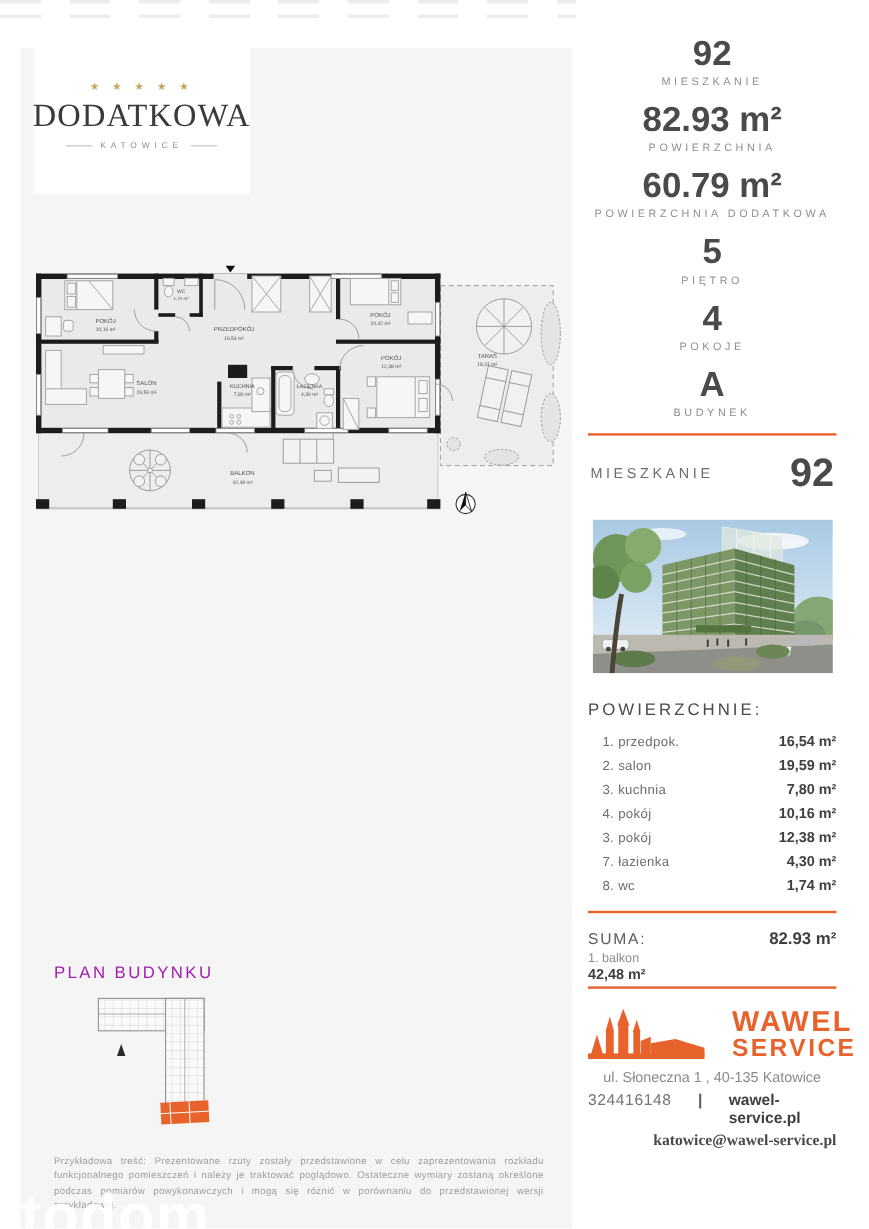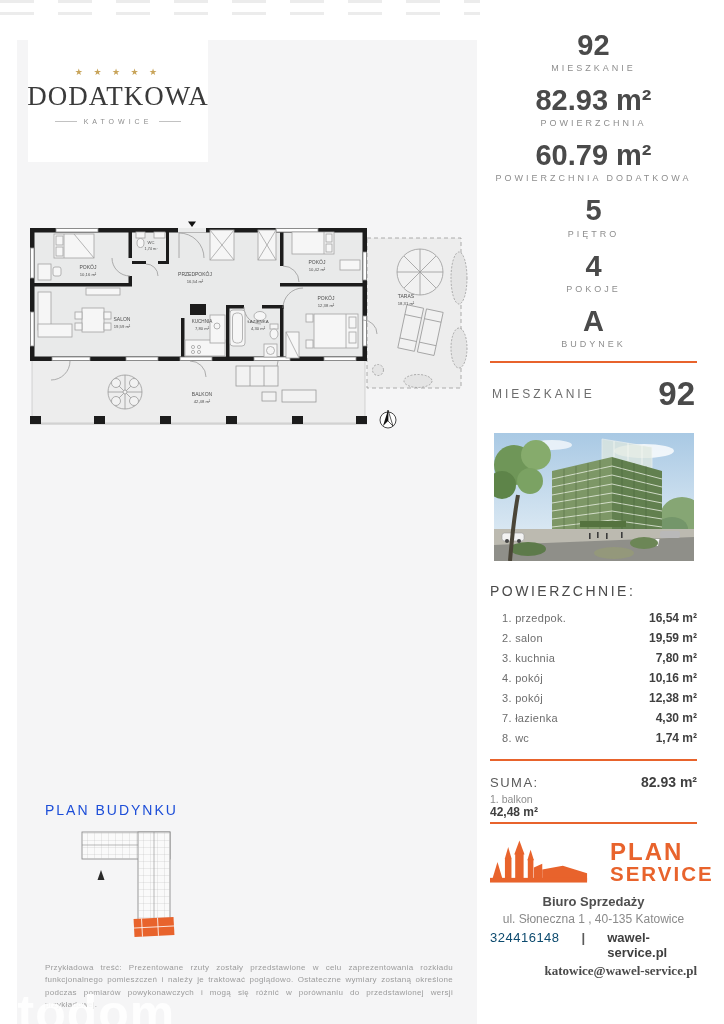--- a/index.html
+++ b/index.html
@@ -21,21 +21,21 @@
   .logo-name { font-family:"Liberation Serif","DejaVu Serif",serif; font-size:27px; color:#3a3a3a; letter-spacing:1px; }
   .logo-city { display:flex; align-items:center; gap:7px; margin-top:6px; color:#8d8d8d; }
   .logo-city .rule { width:22px; height:1px; background:#c2c2c2; }
   .logo-city .city { font-size:7px; letter-spacing:4px; color:#8d8d8d; }
 
   
   .floor-plan { position:absolute; left:30px; top:220px; width:440px; height:225px; }
   .plan-label { font-family:"Liberation Sans",sans-serif; fill:#4f4f4f; }
 
   
-  .bp-heading { position:absolute; left:45px; top:802px; font-size:14px; letter-spacing:2px; color:#1d4ed8; }
+  .bp-heading { position:absolute; left:45px; top:802px; font-size:14px; letter-spacing:2px; color:#a21caf; }
   .mini-plan { position:absolute; left:80px; top:826px; width:100px; height:124px; }
 
   .disclaimer { position:absolute; left:45px; top:962px; width:408px; font-size:8px; line-height:1.55;
     color:#9c9c9c; text-align:justify; letter-spacing:.3px; }
 
   .watermark { position:absolute; left:-14px; top:984px; font-size:50px; font-weight:700; color:#ffffff;
     letter-spacing:1px; opacity:.92; }
 
   
   .right-col { position:absolute; left:490px; top:30px; width:207px; }
@@ -67,21 +67,21 @@
 
   .brand { display:flex; align-items:center; margin-top:12px; }
   .castle { width:112px; height:52px; flex:none; }
   .brand-text { margin-left:8px; line-height:.95; }
   .brand-top { font-size:24px; font-weight:700; color:#e8632c; letter-spacing:2px; }
   .brand-bottom { font-size:20.5px; font-weight:700; color:#e8632c; letter-spacing:2px; }
 
   .office { text-align:center; font-size:13px; font-weight:700; color:#4f4f4f; margin-top:6px; }
   .address { text-align:center; font-size:12px; color:#8a8a8a; margin-top:3px; }
   .contact-row { display:flex; justify-content:center; align-items:baseline; gap:22px; margin-top:4px; }
-  .phone { font-size:13px; color:#0c4a6e; letter-spacing:.5px; }
+  .phone { font-size:13px; color:#737373; letter-spacing:.5px; }
   .pipe { font-size:13px; color:#5a5a5a; font-weight:700; }
   .website { font-size:13px; font-weight:700; color:#3f3f3f; }
   .email { text-align:right; font-size:13px; font-weight:600; color:#4a4a4a; margin-top:3px;font-family:Liberation Serif, serif; }
 </style>
 </head>
 <body>
 
 <div class="page">
 
   <div class="top-dash" style="top:0;"></div>
@@ -484,26 +484,25 @@
           <polygon points="26,18 31.5,3 37,18"></polygon>
           <rect x="27" y="17" width="9" height="29"></rect>
           <polygon points="40,24 43.5,13 47,24"></polygon>
           <rect x="40.5" y="23" width="6" height="23"></rect>
           <polygon points="47,32 56,28 56,46 47,46"></polygon>
           <polygon points="56,34 78,30 104,38 104,46 56,46"></polygon>
           <rect x="0" y="43" width="104" height="5"></rect>
         </g>
       </svg>
       <div class="brand-text">
-        <div class="brand-top">PLAN</div>
+        <div class="brand-top">WAWEL</div>
         <div class="brand-bottom">SERVICE</div>
       </div>
     </div>
 
-    <div class="office">Biuro Sprzedaży</div>
     <div class="address">ul. Słoneczna 1 , 40-135 Katowice</div>
     <div class="contact-row">
       <span class="phone">324416148</span>
       <span class="pipe">|</span>
       <span class="website">wawel-service.pl</span>
     </div>
     <div class="email">katowice@wawel-service.pl</div>
   </div>
 </div>
 

